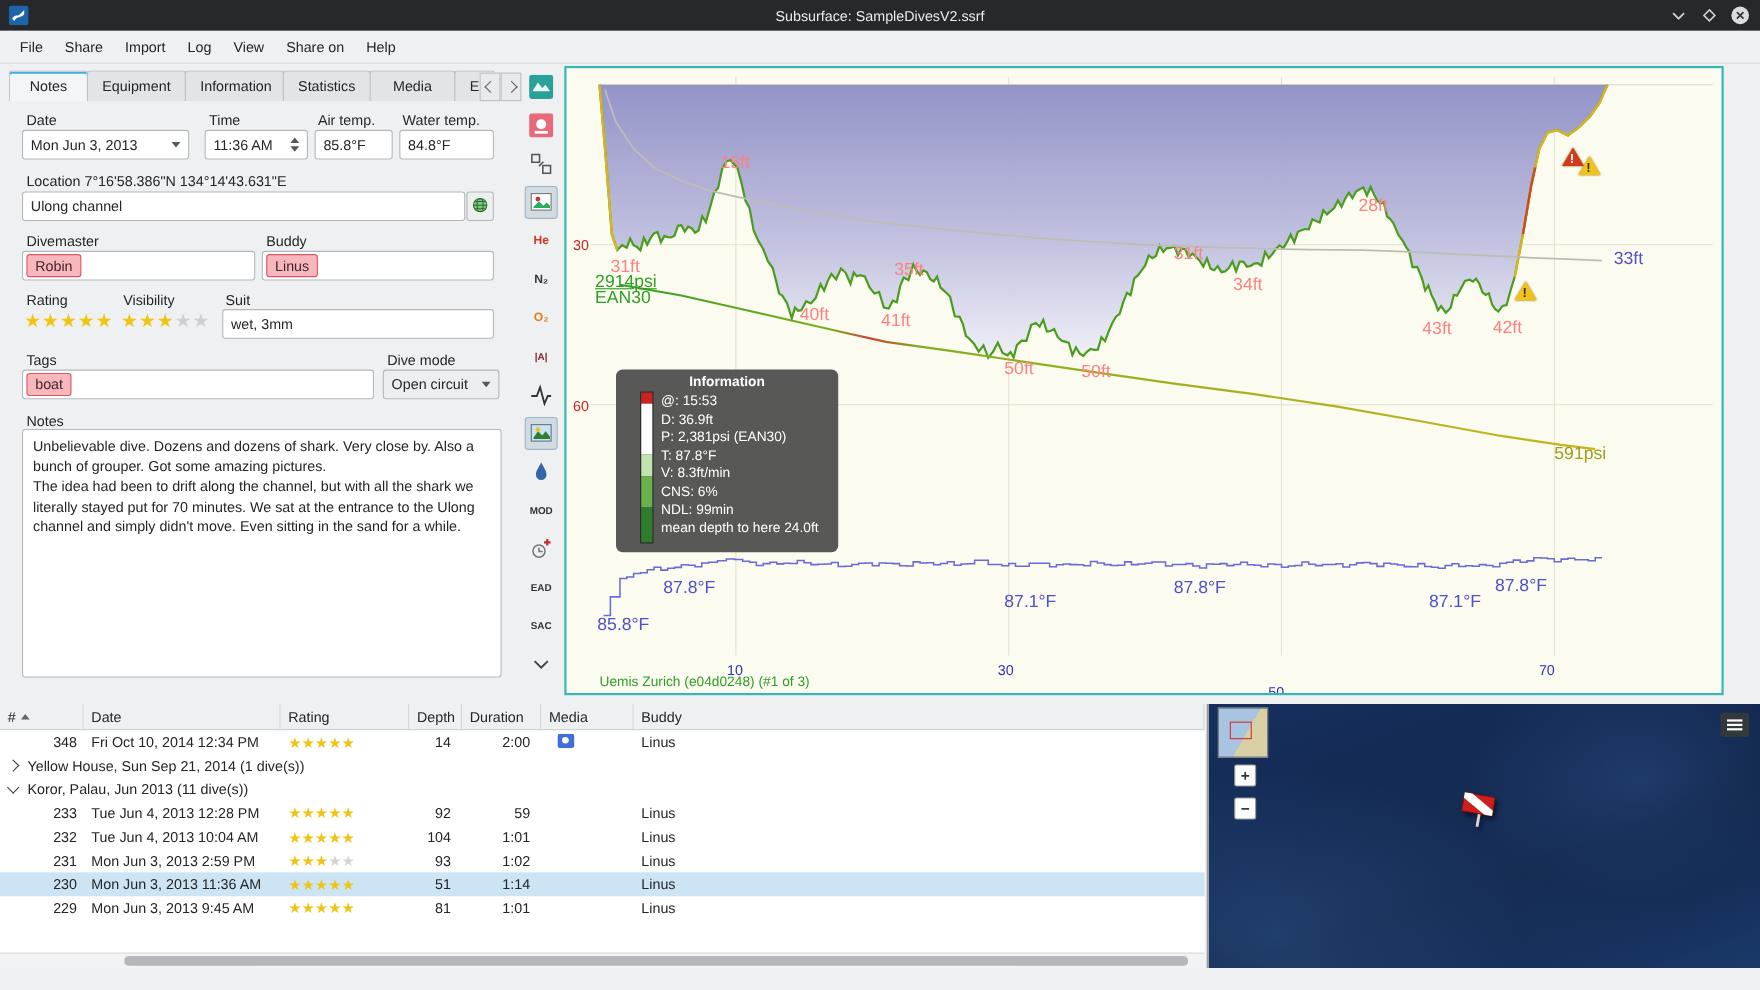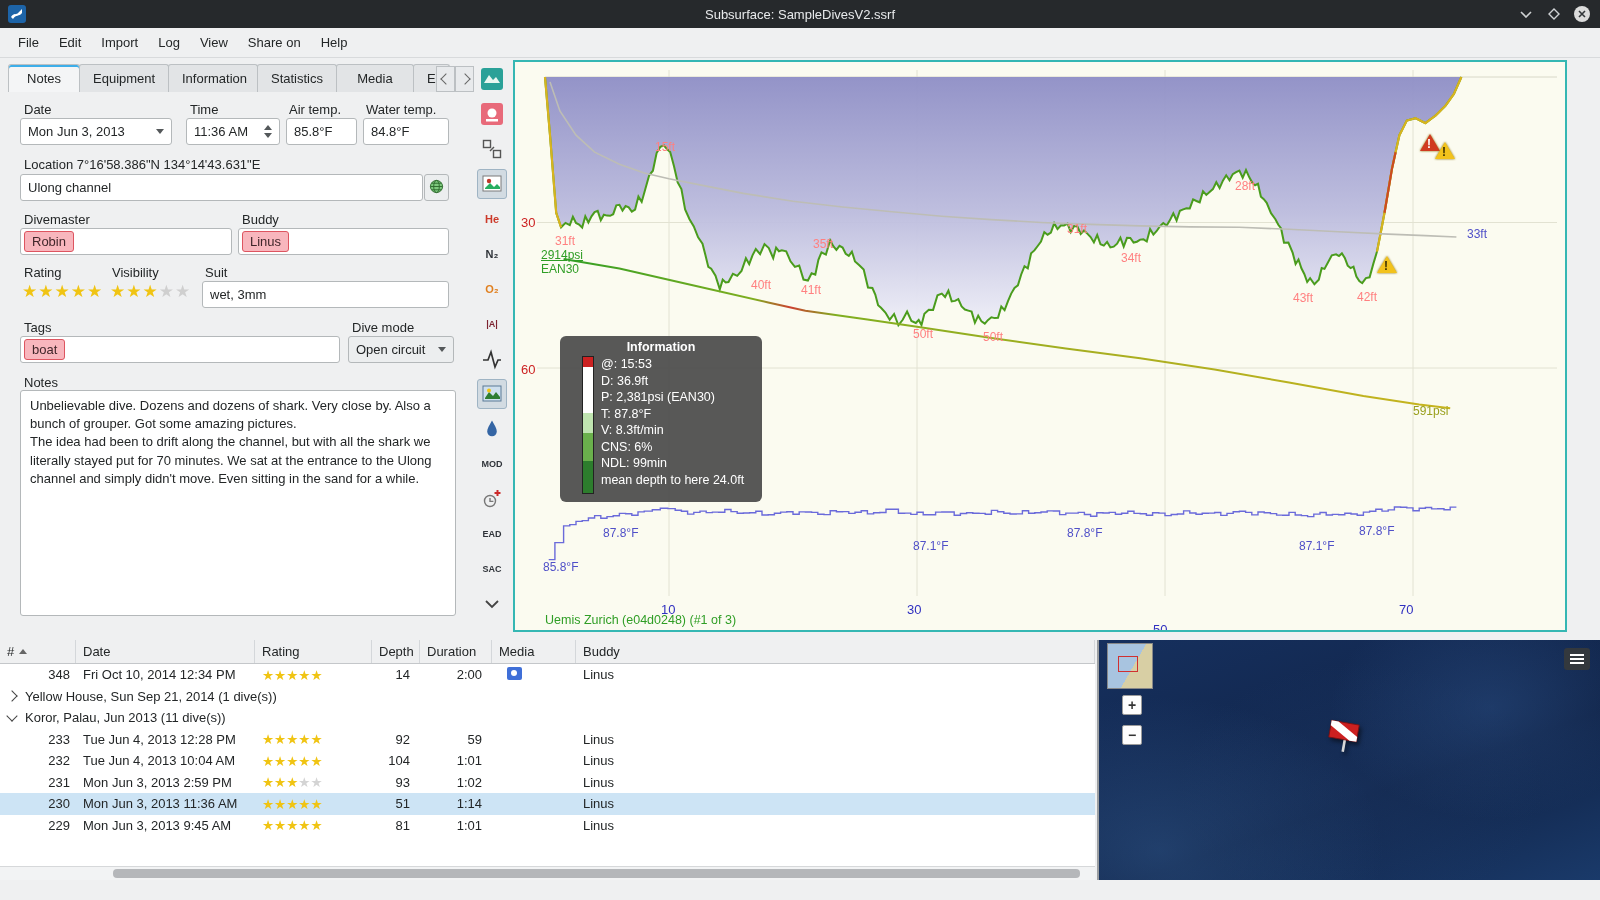--- a/index.html
+++ b/index.html
@@ -43,21 +43,21 @@
   
   .vtoolbar{position:absolute;left:477px;top:64px;width:32px;display:flex;flex-direction:column;gap:5px;}
   .tbtn{width:30px;height:30px;border-radius:3px;display:flex;align-items:center;justify-content:center;cursor:pointer;}
   .tbtn.active{background:#d2dbe2;border:1px solid #9fb4c4;box-sizing:border-box;}
   .tlabel{font-weight:bold;font-size:11px;}
   
   .profile-panel{position:absolute;left:513px;top:60px;width:1054px;height:572px;box-sizing:border-box;
                  border:2px solid #35b7b3;background:#fbfbf0;}
   .profile-inner{position:relative;width:1050px;height:568px;overflow:hidden;}
   #profile-svg{position:absolute;left:0;top:0;}
-  .ann{position:absolute;font-size:12px;white-space:nowrap;pointer-events:none;}
+  .ann{position:absolute;font-size:16px;white-space:nowrap;pointer-events:none;}
   .ann.depth{color:#ff8080;}
   .ann.gas{color:#2f9e25;}
   .ann.pressure-end{color:#9aa01e;}
   .ann.temp{color:#5050c8;}
   .ann.blue{color:#5050c8;}
   .ann.ytick{color:#cc2222;font-size:13px;}
   .ann.xtick{color:#3030c0;font-size:13px;}
   .computer-label{position:absolute;left:30px;bottom:3px;color:#2f9e25;font-size:12.5px;}
   .warn{position:absolute;width:0;height:0;border-left:10px solid transparent;border-right:10px solid transparent;
         border-bottom:17px solid #f2c21c;filter:drop-shadow(0 0 1px #8a6d00);}
@@ -138,21 +138,21 @@
       <span class="closec">
           <svg width="8" height="8">
             <path d="M1 1 L7 7 M7 1 L1 7" stroke="#33373a" stroke-width="1.6"></path>
           </svg>
         </span>
     </span>
   </div>
 
   <div class="menubar" id="menubar">
       <div class="menu-item">File</div>
-      <div class="menu-item">Edit</div>
+      <div class="menu-item">Share</div>
       <div class="menu-item">Import</div>
       <div class="menu-item">Log</div>
       <div class="menu-item">View</div>
       <div class="menu-item">Share on</div>
       <div class="menu-item">Help</div>
     </div>
 
   <div class="tabbar" id="tabbar">
       <div class="tab active" style="width: 44px; text-align: center;">Notes</div>
       <div class="tab" style="width: 62px; text-align: center;">Equipment</div>
@@ -351,21 +351,21 @@
           <polyline points="869.5,150.8 873.2,129.0 876.9,107.1 880.6,90.2" fill="none" stroke="#cc4a22" stroke-width="2.2"></polyline>
           <polyline points="35.0,19.9 44.9,48.9 61.0,73.2 79.6,90.2 104.4,102.3 129.2,111.0 154.0,116.8 191.2,124.1 228.4,131.4 278.0,139.2 327.6,145.0 377.2,149.8 426.8,154.2 476.4,157.6 526.0,160.5 575.6,162.4 625.2,163.9 674.8,164.9 724.4,165.3 774.0,167.3 823.6,169.7 873.2,172.1 910.4,173.6 941.4,175.0" fill="none" stroke="#bdbdb5" stroke-width="1.6"></polyline>
           <polyline points="48.6,196.9 104.4,206.6 178.8,223.5 253.2,240.5 290.4,248.8 352.4,257.5 402.0,264.8 476.4,275.9 550.8,286.6 625.2,296.3 699.6,307.5 774.0,320.5 848.4,334.1 904.2,342.4 935.2,346.3" fill="none" stroke="url(#pressGrad)" stroke-width="2"></polyline>
           <polyline points="33.7,497.6 39.9,497.6 39.9,480.6 48.6,480.6 48.6,463.9 54.8,463.9 54.8,462.6 61.0,462.6 61.0,459.4 67.2,459.4 67.2,458.6 73.4,458.6 73.4,456.0 79.6,456.0 79.6,453.6 85.8,453.6 85.8,456.3 92.0,456.3 92.0,454.6 98.2,454.6 98.2,453.8 104.4,453.8 104.4,451.4 110.6,451.4 110.6,451.8 116.8,451.8 116.8,453.3 123.0,453.3 123.0,449.9 129.2,449.9 129.2,449.1 137.3,449.1 137.3,447.8 145.3,447.8 145.3,446.2 152.8,446.2 152.8,446.6 160.2,446.6 160.2,448.3 166.4,448.3 166.4,449.2 172.6,449.2 172.6,452.1 178.8,452.1 178.8,450.4 185.0,450.4 185.0,449.1 191.2,449.1 191.2,450.6 197.4,450.6 197.4,450.1 203.6,450.1 203.6,450.3 209.8,450.3 209.8,447.5 216.0,447.5 216.0,449.6 222.2,449.6 222.2,451.3 228.4,451.3 228.4,451.0 234.6,451.0 234.6,450.8 240.8,450.8 240.8,449.3 247.0,449.3 247.0,453.0 253.2,453.0 253.2,452.8 259.4,452.8 259.4,451.2 265.6,451.2 265.6,450.1 271.8,450.1 271.8,449.8 278.0,449.8 278.0,452.3 284.2,452.3 284.2,449.9 290.4,449.9 290.4,450.0 296.6,450.0 296.6,450.4 302.8,450.4 302.8,452.3 309.0,452.3 309.0,452.6 315.2,452.6 315.2,448.8 321.4,448.8 321.4,449.8 327.6,449.8 327.6,449.6 333.8,449.6 333.8,451.4 340.0,451.4 340.0,450.2 346.2,450.2 346.2,448.7 352.4,448.7 352.4,451.9 358.6,451.9 358.6,450.8 364.8,450.8 364.8,450.5 371.0,450.5 371.0,447.3 377.2,447.3 377.2,447.3 383.4,447.3 383.4,451.2 389.6,451.2 389.6,451.1 395.8,451.1 395.8,452.4 402.0,452.4 402.0,450.3 408.2,450.3 408.2,452.7 414.4,452.7 414.4,452.7 420.6,452.7 420.6,450.1 426.8,450.1 426.8,450.0 433.0,450.0 433.0,450.0 439.2,450.0 439.2,453.3 445.4,453.3 445.4,451.5 451.6,451.5 451.6,450.7 457.8,450.7 457.8,451.3 464.0,451.3 464.0,451.4 470.2,451.4 470.2,452.3 476.4,452.3 476.4,448.4 482.6,448.4 482.6,449.8 488.8,449.8 488.8,451.3 495.0,451.3 495.0,452.0 501.2,452.0 501.2,451.9 507.4,451.9 507.4,448.8 513.6,448.8 513.6,451.3 519.8,451.3 519.8,450.8 526.0,450.8 526.0,450.0 532.2,450.0 532.2,448.9 538.4,448.9 538.4,449.0 544.6,449.0 544.6,452.6 550.8,452.6 550.8,451.1 557.0,451.1 557.0,451.1 563.2,451.1 563.2,450.4 569.4,450.4 569.4,452.5 575.6,452.5 575.6,454.3 581.8,454.3 581.8,450.8 588.0,450.8 588.0,451.0 594.2,451.0 594.2,450.4 600.4,450.4 600.4,452.2 606.6,452.2 606.6,451.2 612.8,451.2 612.8,449.2 619.0,449.2 619.0,451.4 625.2,451.4 625.2,451.8 631.4,451.8 631.4,453.3 637.6,453.3 637.6,450.7 643.8,450.7 643.8,451.1 650.0,451.1 650.0,453.6 656.2,453.6 656.2,452.5 662.4,452.5 662.4,452.0 668.6,452.0 668.6,448.9 674.8,448.9 674.8,451.0 681.0,451.0 681.0,452.2 687.2,452.2 687.2,451.2 693.4,451.2 693.4,451.1 699.6,451.1 699.6,450.5 705.8,450.5 705.8,453.4 712.0,453.4 712.0,451.4 718.2,451.4 718.2,449.7 724.4,449.7 724.4,449.3 730.6,449.3 730.6,450.4 736.8,450.4 736.8,452.9 743.0,452.9 743.0,450.0 749.2,450.0 749.2,450.7 755.4,450.7 755.4,451.6 761.6,451.6 761.6,453.1 767.8,453.1 767.8,453.2 774.0,453.2 774.0,450.4 780.2,450.4 780.2,453.0 786.4,453.0 786.4,453.6 792.6,453.6 792.6,454.6 798.8,454.6 798.8,452.1 805.0,452.1 805.0,450.5 811.2,450.5 811.2,453.0 817.4,453.0 817.4,452.4 823.6,452.4 823.6,452.8 829.8,452.8 829.8,451.3 836.0,451.3 836.0,452.0 842.2,452.0 842.2,453.2 848.4,453.2 848.4,450.1 854.6,450.1 854.6,449.2 860.8,449.2 860.8,447.2 867.0,447.2 867.0,449.1 873.2,449.1 873.2,447.9 879.4,447.9 879.4,445.0 885.6,445.0 885.6,445.3 891.8,445.3 891.8,445.9 898.0,445.9 898.0,448.7 904.2,448.7 904.2,446.3 910.4,446.3 910.4,445.5 916.6,445.5 916.6,446.9 922.8,446.9 922.8,446.8 929.0,446.8 929.0,447.8 935.2,447.8 935.2,445.1 941.4,445.1" fill="none" stroke="#6a6ada" stroke-width="1.4"></polyline>
         </svg>
       <div id="annotations">
           <span class="ann depth" style="left: 140px; top: 78px;">15ft</span>
           <span class="ann depth" style="left: 40px; top: 172px;">31ft</span>
           <span class="ann gas" style="left: 26px; top: 186px; text-decoration: underline;">2914psi</span>
           <span class="ann gas" style="left: 26px; top: 200px;">EAN30</span>
-          <span class="ann depth" style="left: 212px; top: 216px; margin-left: 24px;">40ft</span>
+          <span class="ann depth" style="left: 212px; top: 216px;">40ft</span>
           <span class="ann depth" style="left: 298px; top: 175px;">35ft</span>
           <span class="ann depth" style="left: 286px; top: 221px;">41ft</span>
           <span class="ann depth" style="left: 398px; top: 265px;">50ft</span>
           <span class="ann depth" style="left: 468px; top: 268px;">50ft</span>
           <span class="ann depth" style="left: 552px; top: 160px;">31ft</span>
           <span class="ann depth" style="left: 606px; top: 189px;">34ft</span>
           <span class="ann depth" style="left: 720px; top: 117px;">28ft</span>
           <span class="ann depth" style="left: 778px; top: 229px;">43ft</span>
           <span class="ann depth" style="left: 842px; top: 228px;">42ft</span>
           <span class="ann blue" style="left: 952px; top: 165px;">33ft</span>

